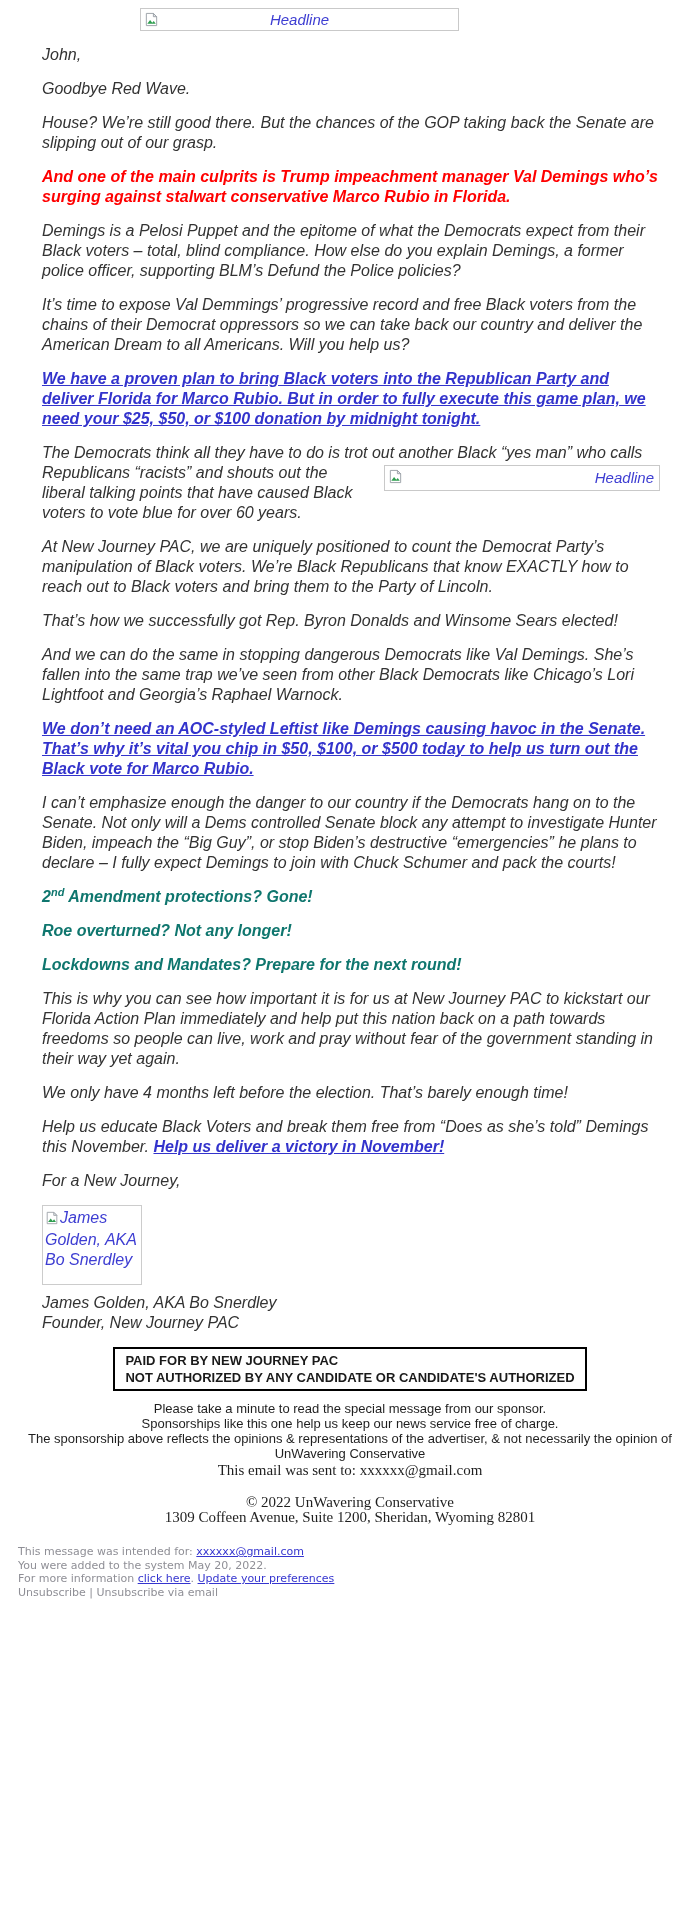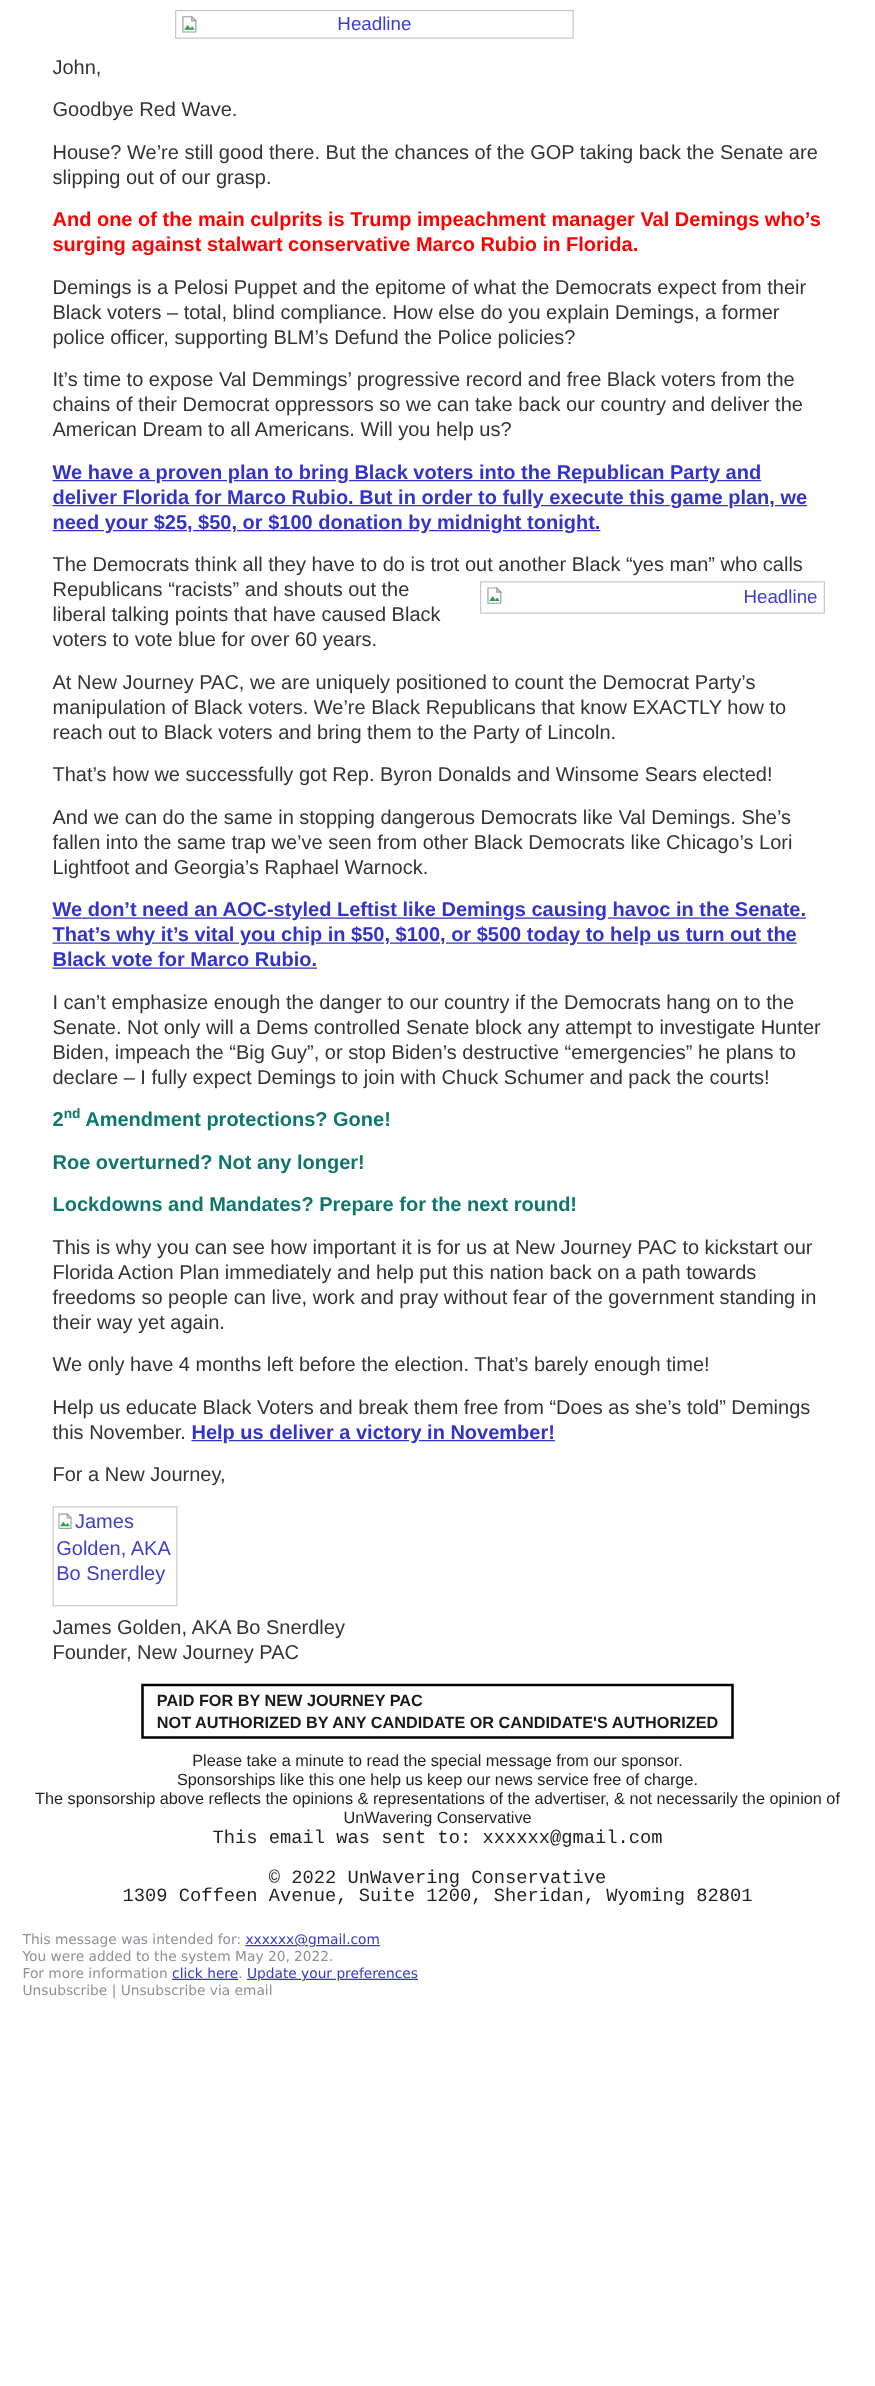--- a/index.html
+++ b/index.html
@@ -6,20 +6,21 @@
   body{
     width:700px;
     font-family:"Liberation Sans",sans-serif;
     font-size:16px;
     line-height:20px;
     color:#333333;
   }
   .content{
     width:618px;
     margin:8px 40px 5px 42px;
+    font-style:italic;
   }
   .content p{margin:14px 0;}
   
   .img-box{
     position:relative;
     border:1px solid #c9c9c9;
     background:#ffffff;
     display:block;
     text-decoration:none;
     overflow:hidden;
@@ -90,21 +91,21 @@
   
   .sponsor{
     text-align:center;
     font-size:13px;
     line-height:15px;
     color:#1f1f1f;
     margin-top:10px;
   }
   .serif-line{
     text-align:center;
-    font-family:Liberation Mono, monospace;
+    font-family:Liberation Serif, serif;
     font-size:15px;
     line-height:15px;
     color:#1f1f1f;
     margin-top:2px;
   }
   .copyright-block{margin-top:17px;}
   .copyright-block div{margin-bottom:0;line-height:15px;}
   
   .gray-footer{
     margin:20px 0 0 18px;

